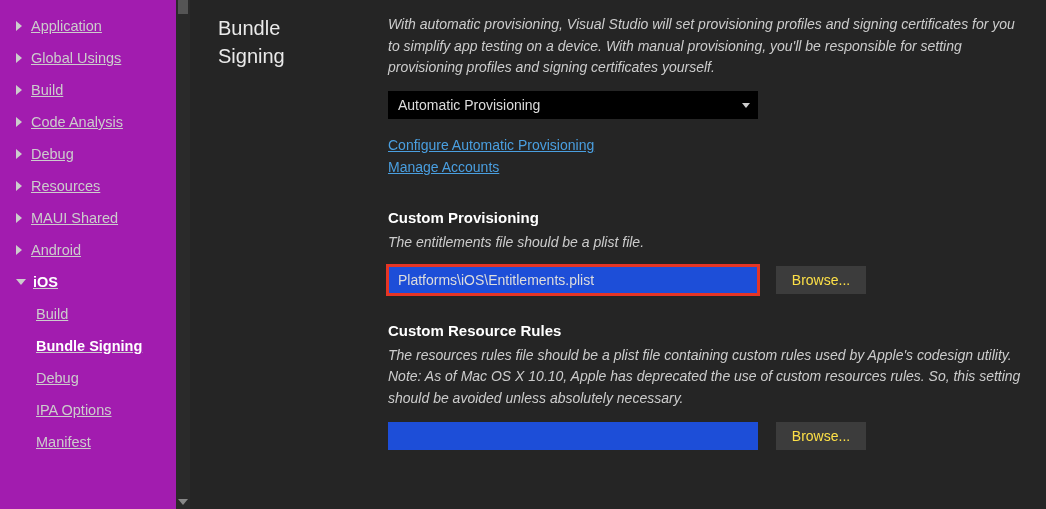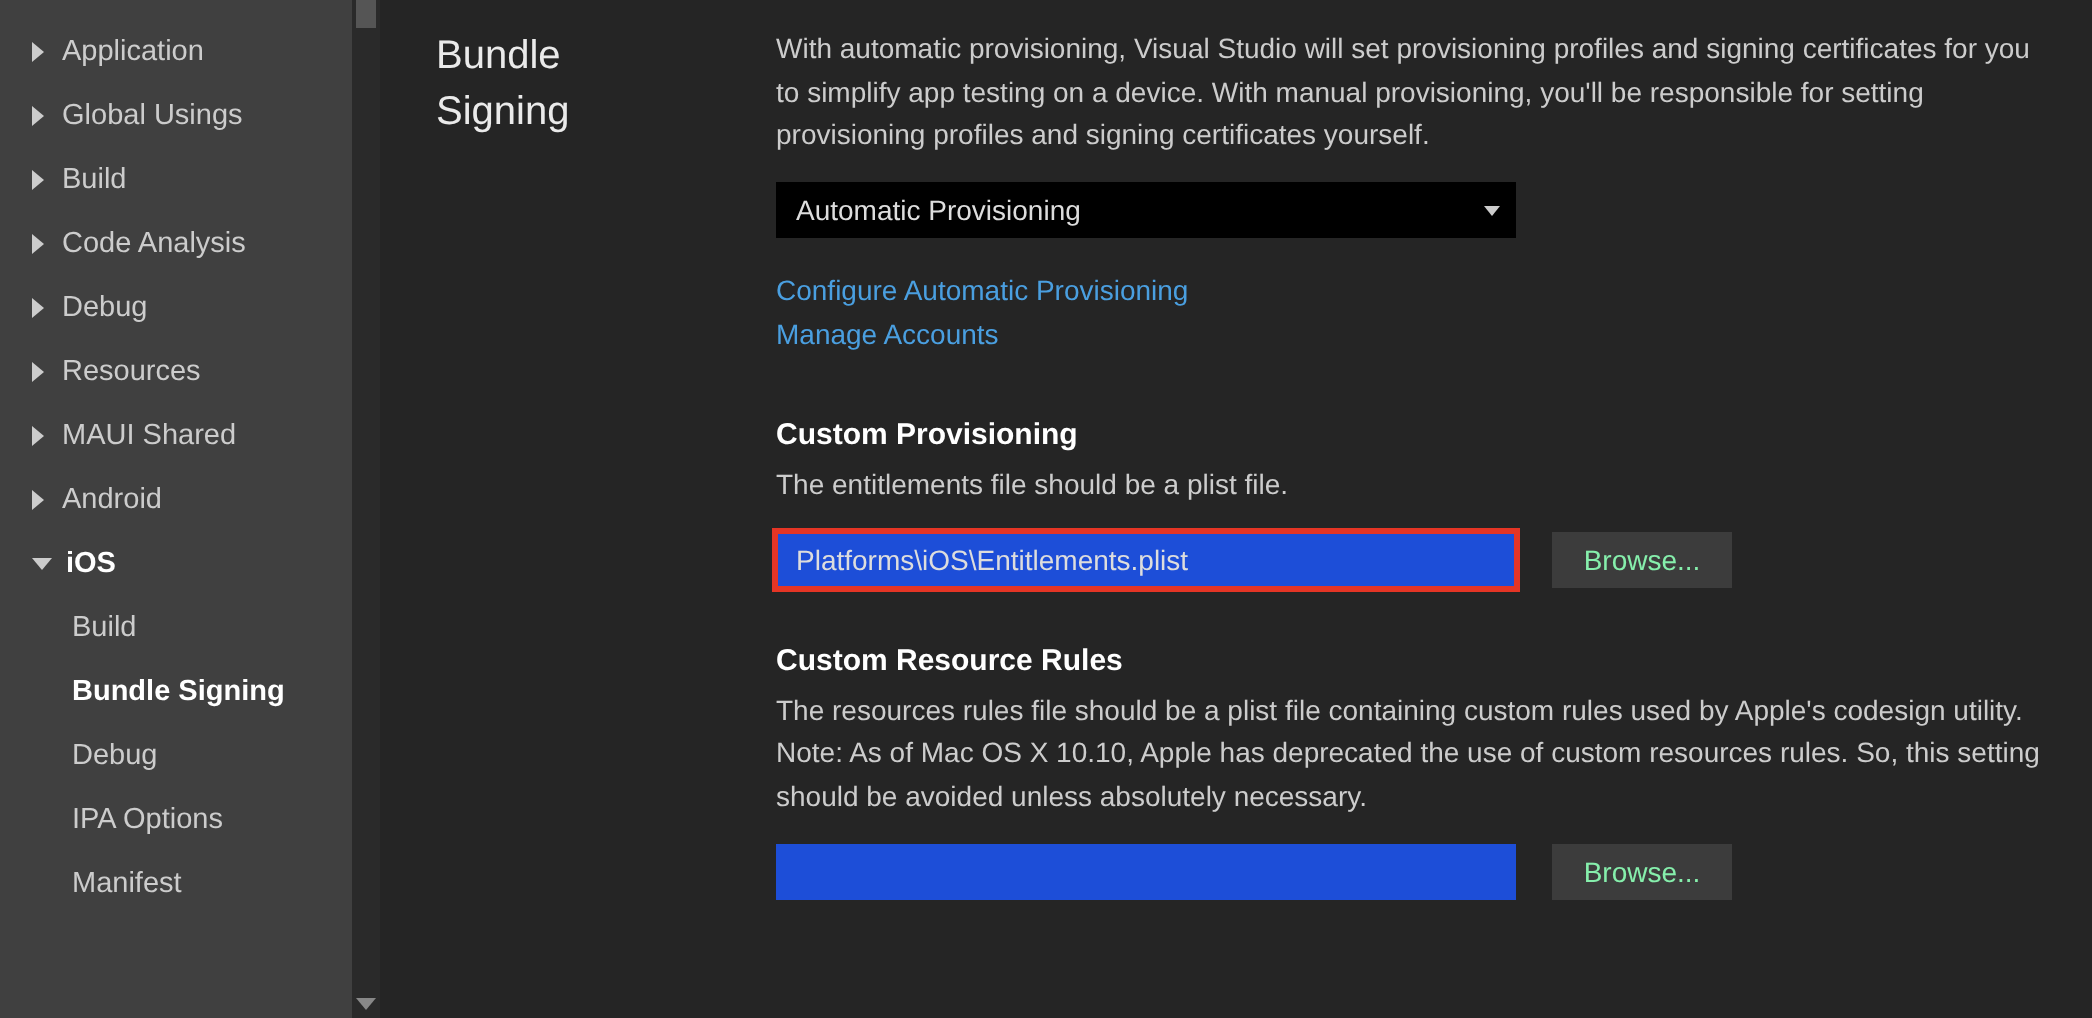--- a/index.html
+++ b/index.html
@@ -8,24 +8,25 @@
     color: #cccccc;
     font-family: "Segoe UI", Arial, sans-serif;
     font-size: 14px;
     width: 1046px;
     height: 509px;
     overflow: hidden;
     display: flex;
   }
   .sidebar {
     width: 190px;
-    background: #404040;
+    background: #a21caf;
     padding-top: 10px;
     position: relative;
     flex-shrink: 0;
+    text-decoration: underline;
   }
   .scrollbar {
     position: absolute;
     right: 0;
     top: 0;
     width: 14px;
     height: 100%;
     background: #2a2a2a;
   }
   .scroll-thumb {
@@ -98,20 +99,21 @@
     font-size: 15px;
     font-weight: bold;
     color: #fff;
     margin-bottom: 6px;
   }
   .group .desc {
     font-size: 14px;
     line-height: 1.55;
     color: #cccccc;
     margin-bottom: 12px;
+    font-style: italic;
   }
   .select-box {
     display: flex;
     align-items: center;
     justify-content: space-between;
     background: #000000;
     border: none;
     width: 370px;
     height: 28px;
     padding: 0 8px 0 10px;
@@ -121,20 +123,21 @@
     margin-bottom: 18px;
   }
   .select-box .caret {
     width: 0; height: 0;
     border-left: 4px solid transparent;
     border-right: 4px solid transparent;
     border-top: 5px solid #ccc;
   }
   .link {
     color: #4a9fe0;
+    text-decoration: underline;
     cursor: pointer;
     font-size: 14px;
     display: inline-block;
     margin-bottom: 6px;
   }
   .field-row {
     display: flex;
     align-items: center;
     gap: 18px;
     margin-top: 4px;
@@ -151,21 +154,21 @@
   }
   .text-input.highlight-box {
     outline: 3px solid #e53525;
     outline-offset: -1px;
   }
   .browse-btn {
     background: #3c3c3c;
     border: none;
     height: 28px;
     width: 90px;
-    color: #86efac;
+    color: #fde047;
     font-size: 14px;
     cursor: pointer;
   }
   .sublabel {
     font-size: 14px;
     color: #ccc;
     margin-bottom: 4px;
   }
 </style>
 </head>

